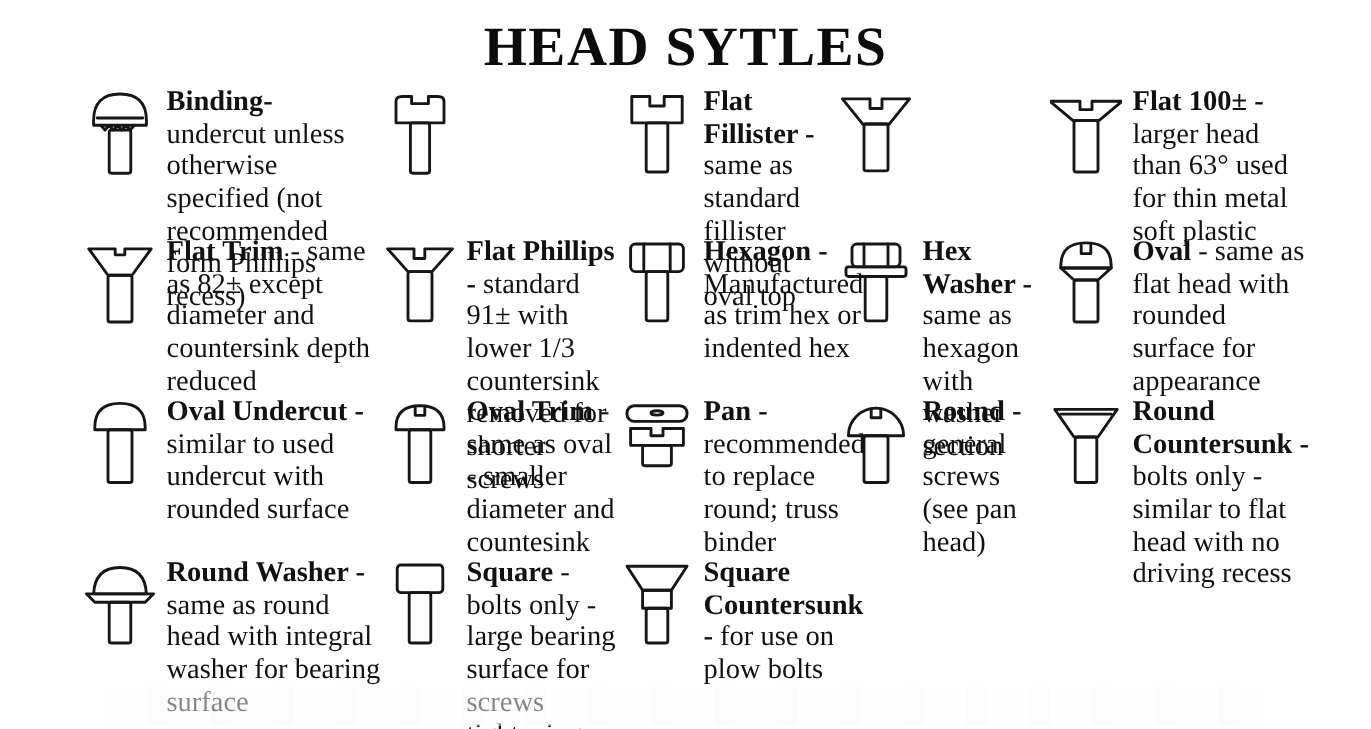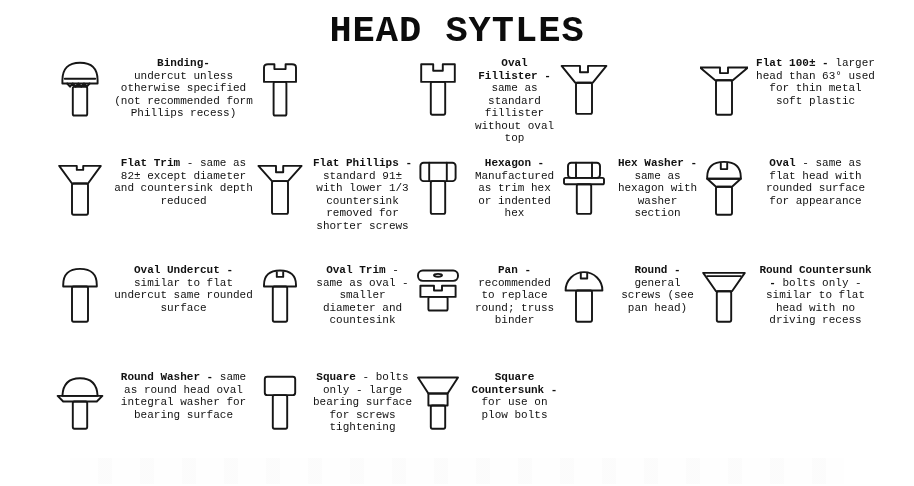--- a/index.html
+++ b/index.html
@@ -1,25 +1,25 @@
 <!DOCTYPE html>
 <html><head>
 <meta charset="utf-8">
 <style>
   html,body{margin:0;padding:0;background:#fff;}
   .sheet{position:relative;width:914px;height:486px;background:#ffffff;overflow:hidden;
-         font-family:Liberation Mono, monospace;color:#111;}
+         font-family:Liberation Serif, serif;color:#111;}
   .title{position:absolute;top:10px;left:0;width:100%;text-align:center;
          font-size:37px;font-weight:bold;letter-spacing:1px;color:#0c0c0c;}
   .grid{position:absolute;left:56px;top:50px;display:grid;
         grid-template-columns:200px 158px 146px 140px 176px;
         grid-template-rows:100px 107px 107px 122px;}
   .cell{display:flex;gap:7px;align-items:flex-start;padding-top:4px;}
   .ic{flex:0 0 auto;margin-top:3px;}
-  .txt{font-size:11px;line-height:1.14;padding-top:3px;text-align:center;}
+  .txt{font-size:19px;line-height:1.14;padding-top:3px;}
   .nm{font-weight:bold;}
   .blk{display:block;}
   .bd{font-weight:bold;}
   .ic path,.ic rect,.ic ellipse,.ic line{stroke:#161616;stroke-width:2.4;
         stroke-linejoin:round;stroke-linecap:round;fill:none;}
   .fw{fill:#ffffff;}
   .fh{fill:url(#th);}
   .artifact{position:absolute;left:70px;right:70px;bottom:2px;height:26px;opacity:.5;
         background:repeating-linear-gradient(90deg,#fdfdfd 0 28px,#f8f8f8 28px 42px);}
 </style>
@@ -55,21 +55,21 @@
         <path class="fw" d="M10,31 L10,13 Q10,9 15,9 L23,9 L23,15 L37,15 L37,9 L45,9 Q50,9 50,13 L50,31 Z"></path>
         <rect class="fh" x="22" y="31" width="16" height="42" rx="2"></rect>
       </svg>
     </div>
 
     <div class="cell">
       <svg class="ic" width="48" height="61" viewBox="0 0 60 76">
         <path class="fw" d="M9,9 L24,9 L24,17 L36,17 L36,9 L51,9 L51,31 L9,31 Z"></path>
         <rect class="fh" x="21" y="31" width="18" height="41" rx="2"></rect>
       </svg>
-      <div class="txt"><b class="nm">Oval Fillister -</b> <span>same as standard fillister without oval top</span></div>
+      <div class="txt"><b class="nm">Flat Fillister -</b> <span>same as standard fillister without oval top</span></div>
     </div>
 
     <div class="cell">
       <svg class="ic" width="48" height="61" viewBox="0 0 60 76">
         <path class="fw" d="M2,11 L25,11 L25,19 L35,19 L35,11 L58,11 L41,32 L19,32 Z"></path>
         <rect class="fh" x="20" y="32" width="20" height="39" rx="2"></rect>
       </svg>
     </div>
 
     <div class="cell">
@@ -123,21 +123,21 @@
         <rect class="fh" x="20" y="37" width="20" height="35" rx="2"></rect>
       </svg>
       <div class="txt"><b class="nm">Oval</b> <span>- same as flat head with rounded surface for appearance</span></div>
     </div>
 
     <div class="cell">
       <svg class="ic" width="48" height="61" viewBox="0 0 60 76">
         <path class="fh" d="M9,26 Q9,6 30,6 Q51,6 51,26 L51,28 L9,28 Z"></path>
         <rect class="fh" x="20" y="28" width="20" height="44" rx="2"></rect>
       </svg>
-      <div class="txt"><b class="nm">Oval Undercut -</b> <span>similar to flat undercut same rounded surface</span></div>
+      <div class="txt"><b class="nm">Oval Undercut -</b> <span>similar to used undercut with rounded surface</span></div>
     </div>
 
     <div class="cell">
       <svg class="ic" width="48" height="61" viewBox="0 0 60 76">
         <path class="fw" d="M10,26 Q10,8 30,8 Q50,8 50,26 L50,28 L10,28 Z"></path>
         <path d="M26,10 V16 M34,10 V16 M26,16 H34"></path>
         <rect class="fh" x="21" y="28" width="18" height="44" rx="2"></rect>
       </svg>
       <div class="txt"><b class="nm">Oval Trim</b> <span>- same as oval - smaller diameter and countesink</span></div>
     </div>
@@ -169,21 +169,21 @@
       </svg>
       <div class="txt"><b class="nm">Round Countersunk -</b> <span>bolts only - similar to flat head with no driving recess</span></div>
     </div>
 
     <div class="cell">
       <svg class="ic" width="48" height="61" viewBox="0 0 60 76">
         <path class="fw" d="M8,31 Q9,9 30,9 Q51,9 52,31 Z"></path>
         <path class="fw" d="M2,31 L58,31 L51,38 L9,38 Z"></path>
         <rect class="fh" x="21" y="38" width="18" height="34" rx="2"></rect>
       </svg>
-      <div class="txt"><b class="nm">Round Washer -</b> <span>same as round head oval integral washer for bearing surface</span></div>
+      <div class="txt"><b class="nm">Round Washer -</b> <span>same as round head with integral washer for bearing surface</span></div>
     </div>
 
     <div class="cell">
       <svg class="ic" width="48" height="61" viewBox="0 0 60 76">
         <rect class="fw" x="11" y="7" width="38" height="23" rx="3"></rect>
         <rect class="fh" x="21" y="30" width="18" height="42" rx="2"></rect>
       </svg>
       <div class="txt"><b class="nm">Square</b> <span>- bolts only - large bearing surface for screws tightening</span></div>
     </div>
 

